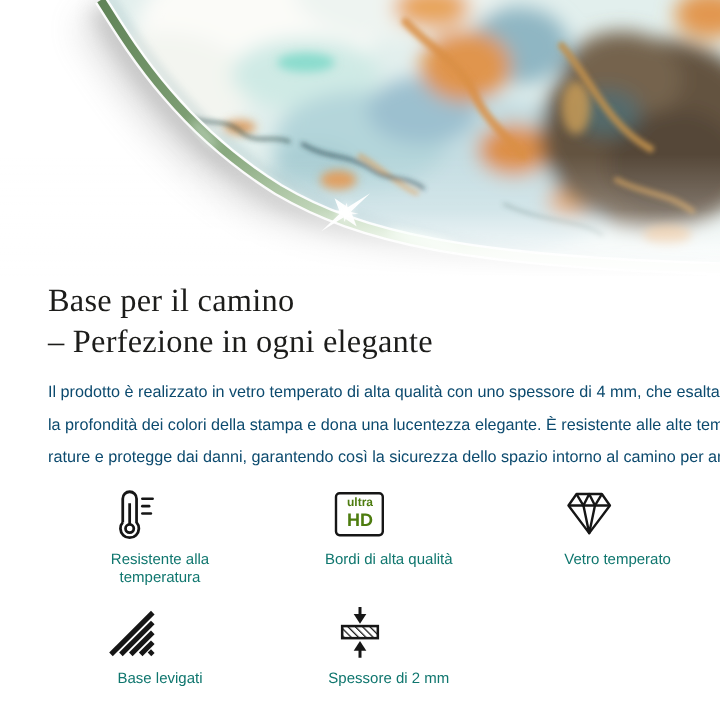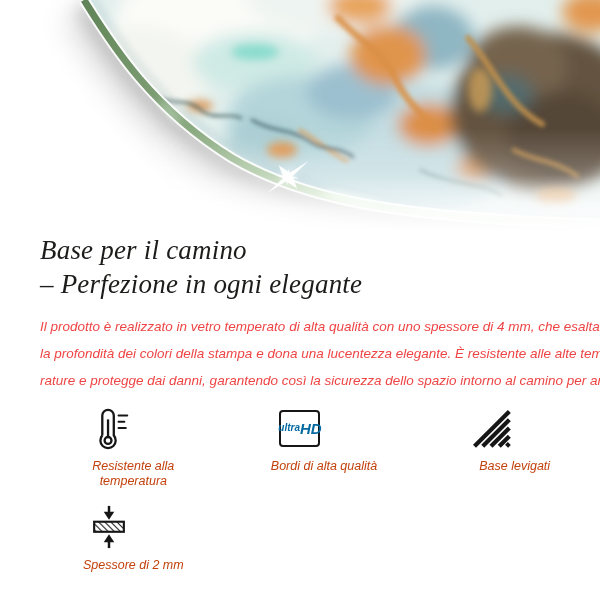--- a/index.html
+++ b/index.html
@@ -1,39 +1,39 @@
 <!DOCTYPE html>
 <html lang="it"><head>
 <meta charset="utf-8">
 <style>
   html,body{margin:0;padding:0;background:#ffffff;}
   .page{
     position:relative;width:600px;height:588px;overflow:hidden;background:#ffffff;
-    font-family:"Liberation Sans",sans-serif;color:#1d1d1b;font-style:italic;
+    font-family:"Liberation Sans",sans-serif;color:#1d1d1b;
   }
   .photo{width:600px;height:230px;display:block;}
   .content{padding:0 40px;}
   .title{
     font-family:"Liberation Serif",serif;font-weight:400;
     font-size:27px;line-height:34px;letter-spacing:.2px;
     margin:3px 0 0;color:#1c1c1a;
   }
-  .desc{margin-top:12px;font-size:13.5px;line-height:27px;color:#ef4444;}
+  .desc{margin-top:12px;font-size:13.5px;line-height:27px;color:#0c4a6e;}
   .desc div{white-space:nowrap;}
   .features{
     margin-top:10px;padding:0 14px;
     display:grid;grid-template-columns:repeat(3,1fr);row-gap:14px;
   }
   .feature{display:flex;flex-direction:column;align-items:center;}
   .icon-box{height:48px;display:flex;align-items:center;justify-content:center;color:#161616;}
-  .feature-label{margin-top:7px;font-size:12.5px;line-height:15px;color:#c2410c;text-align:center;margin-left:48px;}
+  .feature-label{margin-top:7px;font-size:12.5px;line-height:15px;color:#0f766e;text-align:center;margin-left:48px;}
   .uhd{
     width:37px;height:33px;border:2.6px solid #161616;border-radius:4px;
-    display:flex;flex-direction:row;align-items:center;justify-content:center;line-height:1;
-    color:#0369a1;
+    display:flex;flex-direction:column;align-items:center;justify-content:center;line-height:1;
+    color:#4d7c0f;
   }
   .uhd .t{font-size:10px;font-weight:700;}
   .uhd .b{font-size:15px;font-weight:700;margin-top:1px;}
 </style>
 </head>
 <body>
 
 <div class="page">
 
   <svg class="photo" viewBox="0 0 600 230" role="img" aria-label="Base per camino rotonda in vetro temperato con stampa effetto marmo turchese, bianco e oro">
@@ -171,20 +171,31 @@
       <div class="icon-box">
         <div class="uhd">
           <span class="t">ultra</span>
           <span class="b">HD</span>
         </div>
       </div>
       <div class="feature-label">Bordi di alta qualità</div>
     </div>
 
 
+    <div class="feature">
+      <div class="icon-box">
+        <svg width="46" height="46" viewBox="0 0 48 48" fill="none" stroke="currentColor" stroke-width="2.1" stroke-linejoin="round">
+          <path d="M13 7 H35 L42 17 L24 41 L6 17 Z"></path>
+          <path d="M6 17 H42"></path>
+          <path d="M13 7 L19 17 L24 7 L29 17 L35 7"></path>
+          <path d="M19 17 L24 41 L29 17"></path>
+        </svg>
+      </div>
+      <div class="feature-label">Vetro temperato</div>
+    </div>
 
     <div class="feature">
       <div class="icon-box">
         <svg width="44" height="44" viewBox="0 0 48 48" stroke="currentColor" stroke-width="4.6" fill="none">
           <line x1="6" y1="44" x2="44" y2="6"></line>
           <line x1="15" y1="44" x2="44" y2="15"></line>
           <line x1="24" y1="44" x2="44" y2="24"></line>
           <line x1="33" y1="44" x2="44" y2="33"></line>
           <line x1="41" y1="44" x2="44" y2="41"></line>
         </svg>

